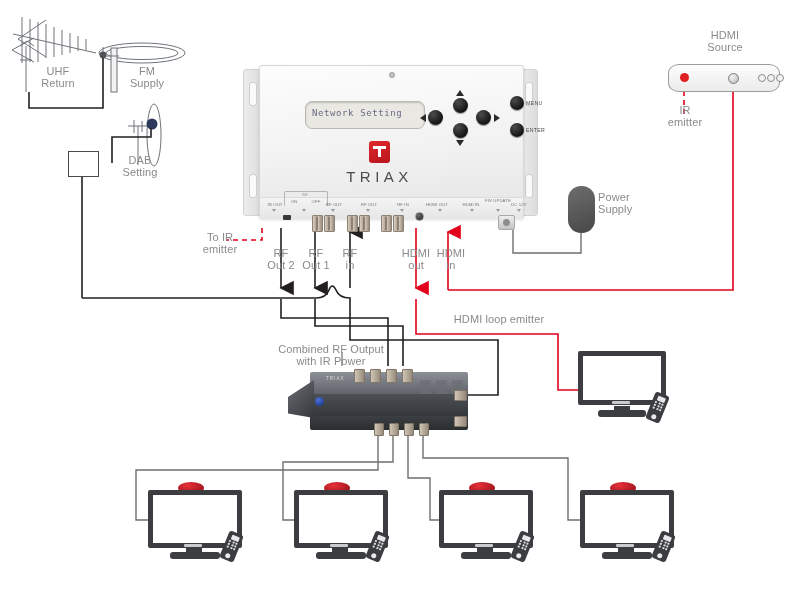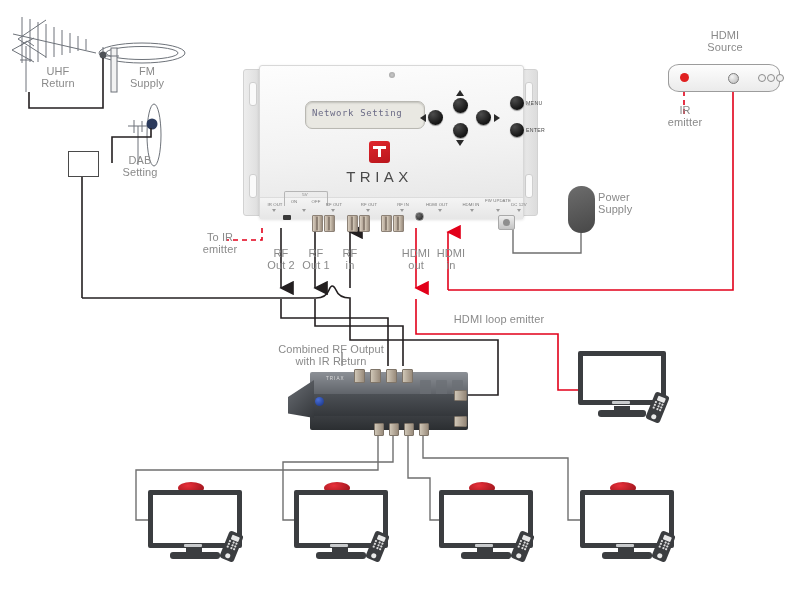--- a/index.html
+++ b/index.html
@@ -339,21 +339,21 @@
   <div class="lbl" style="left:297px;top:248px;width:38px;">RF
 Out 1</div>
   <div class="lbl" style="left:332px;top:248px;width:36px;">RF
 in</div>
   <div class="lbl" style="left:396px;top:248px;width:40px;">HDMI
 out</div>
   <div class="lbl" style="left:431px;top:248px;width:40px;">HDMI
 in</div>
   <div class="lbl" style="left:444px;top:314px;width:110px;">HDMI loop emitter</div>
   <div class="lbl" style="left:268px;top:344px;width:126px;">Combined RF Output
-with IR Return</div>
+with IR Power</div>
 
   <div id="amp">
     <div class="amp-top">
       <div class="amp-slot" style="left:110px;"></div>
       <div class="amp-slot" style="left:126px;"></div>
       <div class="amp-slot" style="left:142px;"></div>
     </div>
     <div class="amp-in" style="left:66px;"></div>
     <div class="amp-in" style="left:82px;"></div>
     <div class="amp-in" style="left:98px;"></div>

